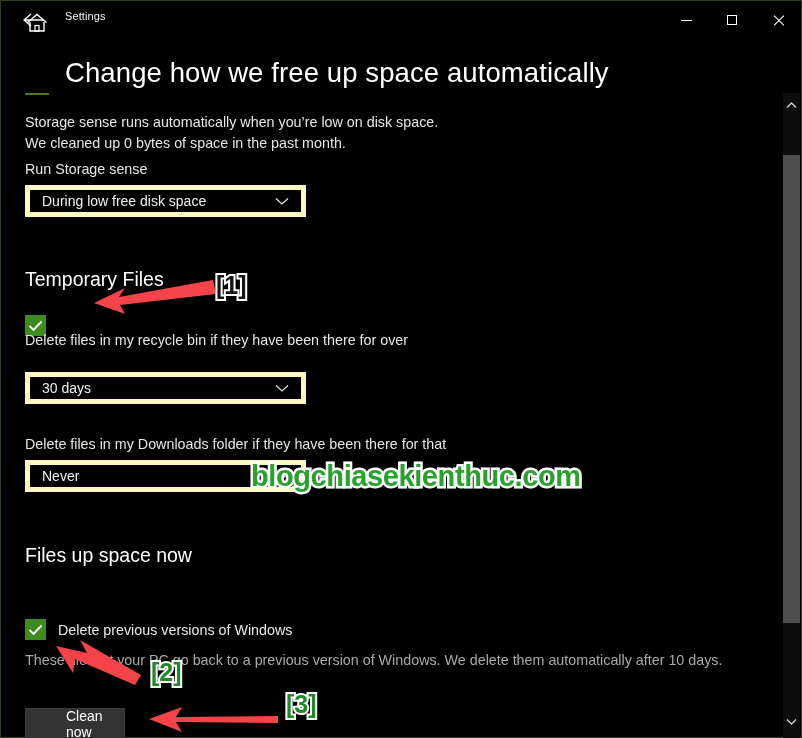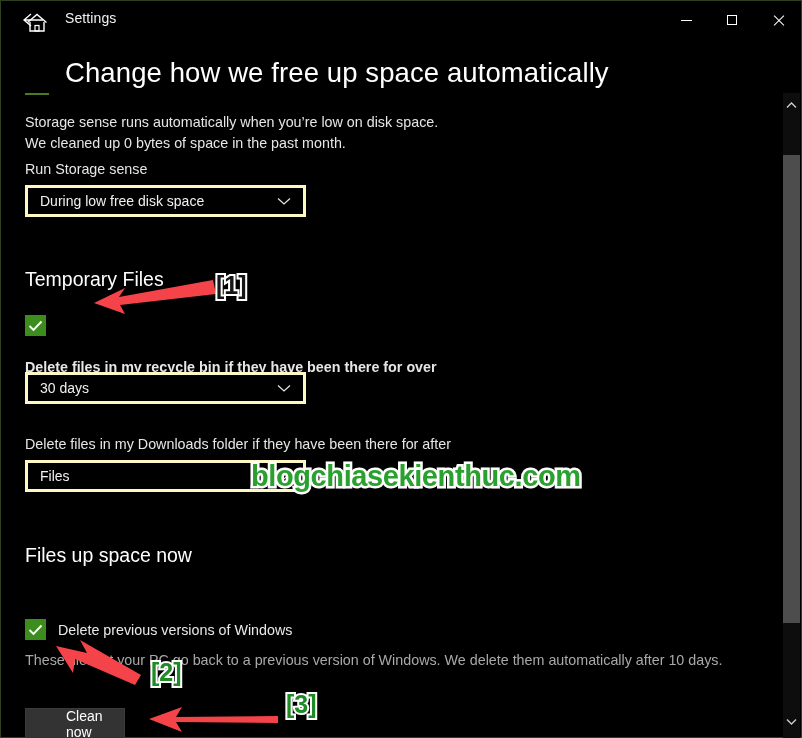--- a/index.html
+++ b/index.html
@@ -21,21 +21,21 @@
     background:#000;
   }
   .back-btn{
     position:absolute; left:10px; top:4px; width:44px; height:30px;
     display:flex; align-items:center; justify-content:center;
     color:#fff;
   }
   .back-btn svg{ display:block; }
   .app-title{
     position:absolute; left:64px; top:9px;
-    font-size:14px; color:#f2f2f2; letter-spacing:.1px;
+    font-size:11px; color:#f2f2f2; letter-spacing:.1px;
   }
   .win-ctrls{
     position:absolute; right:0; top:0; height:38px;
     display:flex; align-items:stretch;
   }
   .win-btn{
     width:46px; display:flex; align-items:center; justify-content:center;
     color:#fff;
   }
   .win-btn .bar{ width:11px; height:1px; background:#fff; }
@@ -85,21 +85,21 @@
     font-size:14.3px; color:#e6e6e6; white-space:nowrap;
   }
   .section-title{
     position:absolute; left:24px;
     font-size:19.5px; font-weight:400; color:#ffffff; white-space:nowrap;
   }
 
   
   .combo{
     position:absolute; left:24px; width:281px; height:32px;
-    background:#000; border:3px solid #fef9c3;
+    background:#000; border:5px solid #fef9c3;
     display:flex; align-items:center;
   }
   .combo .val{
     margin-left:12px; font-size:14px; color:#f0f0f0; white-space:nowrap;
   }
   .combo .chev{
     position:absolute; right:12px; top:50%; transform:translateY(-50%);
     color:#e6e6e6;
   }
 
@@ -223,33 +223,33 @@
     <div class="section-title" style="top:167px;">Temporary Files</div>
 
     <div class="chkrow" style="top:214px;">
       <span class="chkbox">
         <svg width="15" height="12" viewBox="0 0 15 12">
             <path d="M1.5 6 L5.5 10 L13.5 1.5" fill="none" stroke="#ffffff" stroke-width="1.9"></path>
           </svg>
       </span>
     </div>
 
-    <div class="label" style="top:258px;font-weight:bold;">Delete files in my recycle bin if they have been there for over</div>
+    <div class="label" style="top:231px;">Delete files in my recycle bin if they have been there for over</div>
     <div class="combo" style="top:271px;">
       <span class="val">30 days</span>
       <span class="chev">
         <svg width="14" height="9" viewBox="0 0 14 9">
             <path d="M1 1.5 L7 7 L13 1.5" fill="none" stroke="#e6e6e6" stroke-width="1.2"></path>
           </svg>
       </span>
     </div>
 
-    <div class="label" style="top:335px;">Delete files in my Downloads folder if they have been there for after</div>
+    <div class="label" style="top:335px;">Delete files in my Downloads folder if they have been there for that</div>
     <div class="combo" style="top:359px;">
-      <span class="val">Files</span>
+      <span class="val">Never</span>
       <span class="chev">
         <svg width="14" height="9" viewBox="0 0 14 9">
             <path d="M1 1.5 L7 7 L13 1.5" fill="none" stroke="#e6e6e6" stroke-width="1.2"></path>
           </svg>
       </span>
     </div>
 
     <div class="section-title" style="top:443px;">Files up space now</div>
 
 

